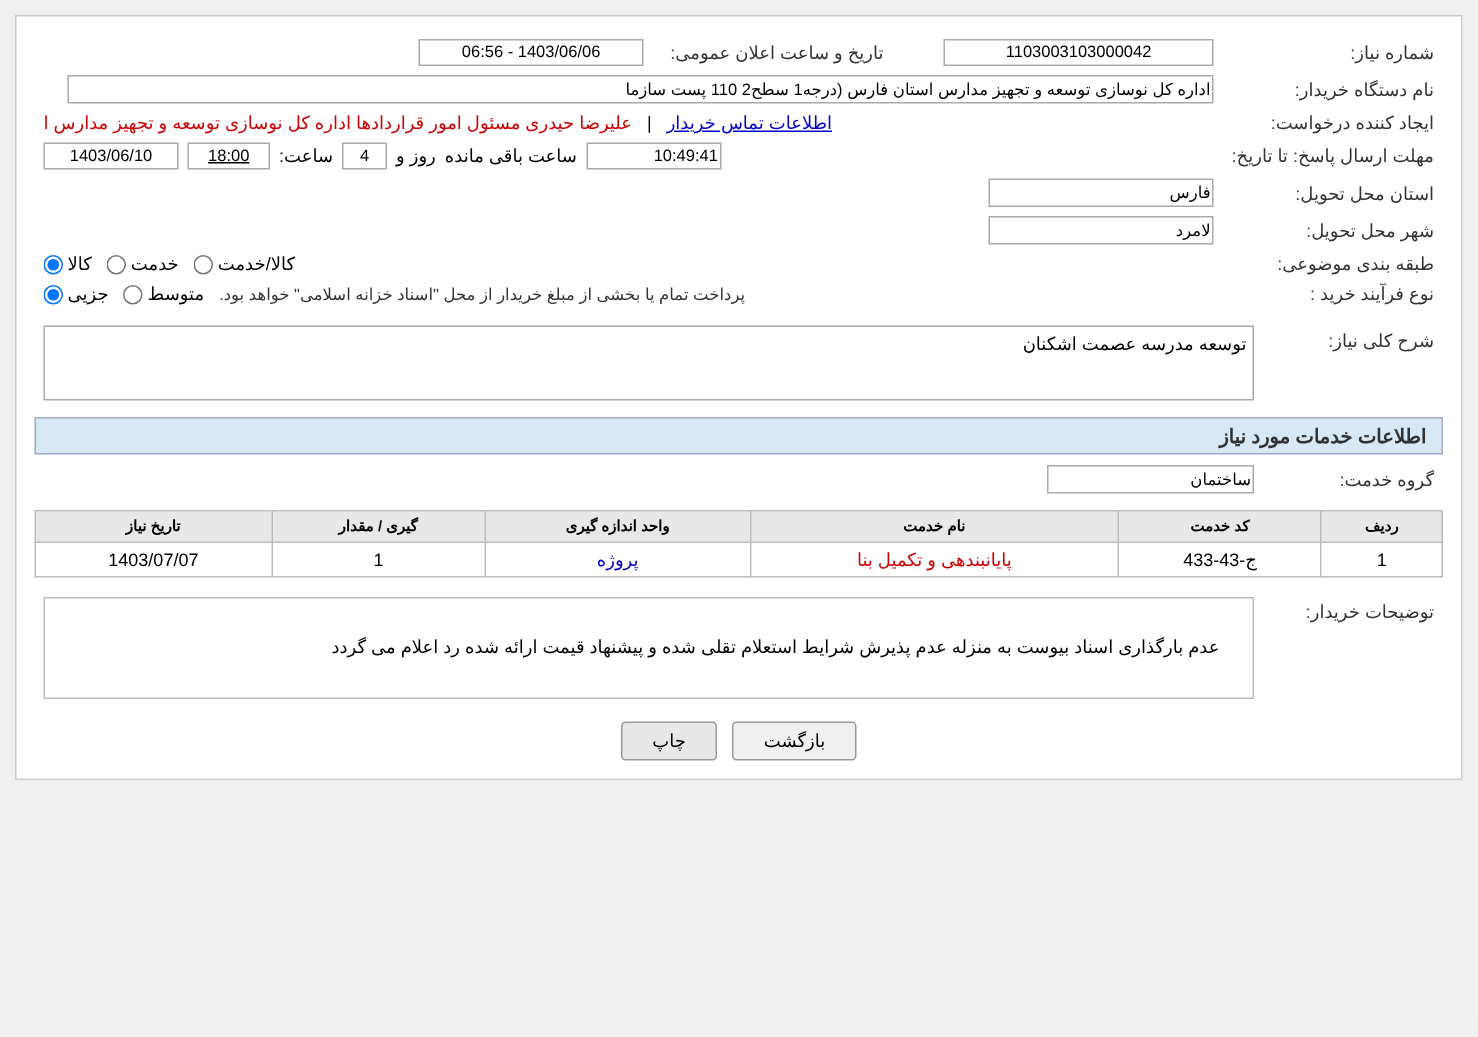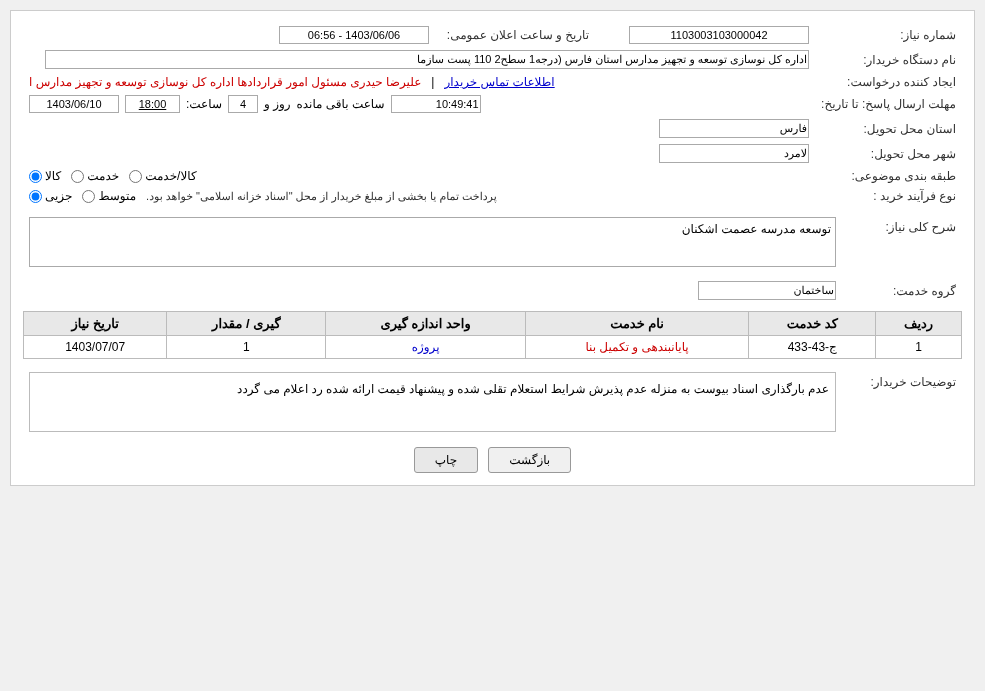--- a/index.html
+++ b/index.html
@@ -87,21 +87,21 @@
     .services-table {
       width: 100%;
       border-collapse: collapse;
       margin-top: 6px;
     }
     .services-table th {
       background: #e8e8e8;
       border: 1px solid #bbb;
       padding: 4px 8px;
       text-align: center;
-      font-size: 13px;
+      font-size: 10px;
     }
     .services-table td {
       border: 1px solid #bbb;
       padding: 4px 8px;
       text-align: center;
       font-size: 12px;
     }
     .radio-group {
       display: flex;
       gap: 10px;
@@ -141,21 +141,21 @@
       background: #fff;
       min-height: 50px;
       padding: 4px;
       direction: rtl;
       font-size: 12px;
     }
     .note-box {
       border: 1px solid #bbb;
       background: #fff;
       min-height: 60px;
-      padding: 6px;
+      padding: 22px;
       direction: rtl;
       font-size: 12px;
       line-height: 1.8;
     }
   </style>
 </head>
 <body>
 
 <div class="page-container">
   <div class="main-content">
@@ -263,20 +263,21 @@
       <tbody>
           <tr>
         <td class="label-cell" style="vertical-align:top; padding-top:6px;">شرح کلی نیاز:</td>
         <td class="value-cell">
           <div class="description-box">توسعه مدرسه عصمت اشکنان</div>
         </td>
       </tr>
     </tbody>
       </table>
 
+    <div class="section-header">اطلاعات خدمات مورد نیاز</div>
 
     <table class="info-table">
       <tbody>
           <tr>
         <td class="label-cell">گروه خدمت:</td>
         <td class="value-cell">
           <span class="input-box" style="display:inline-block; width:138px; text-align:right;">ساختمان</span>
         </td>
       </tr>
     </tbody>

